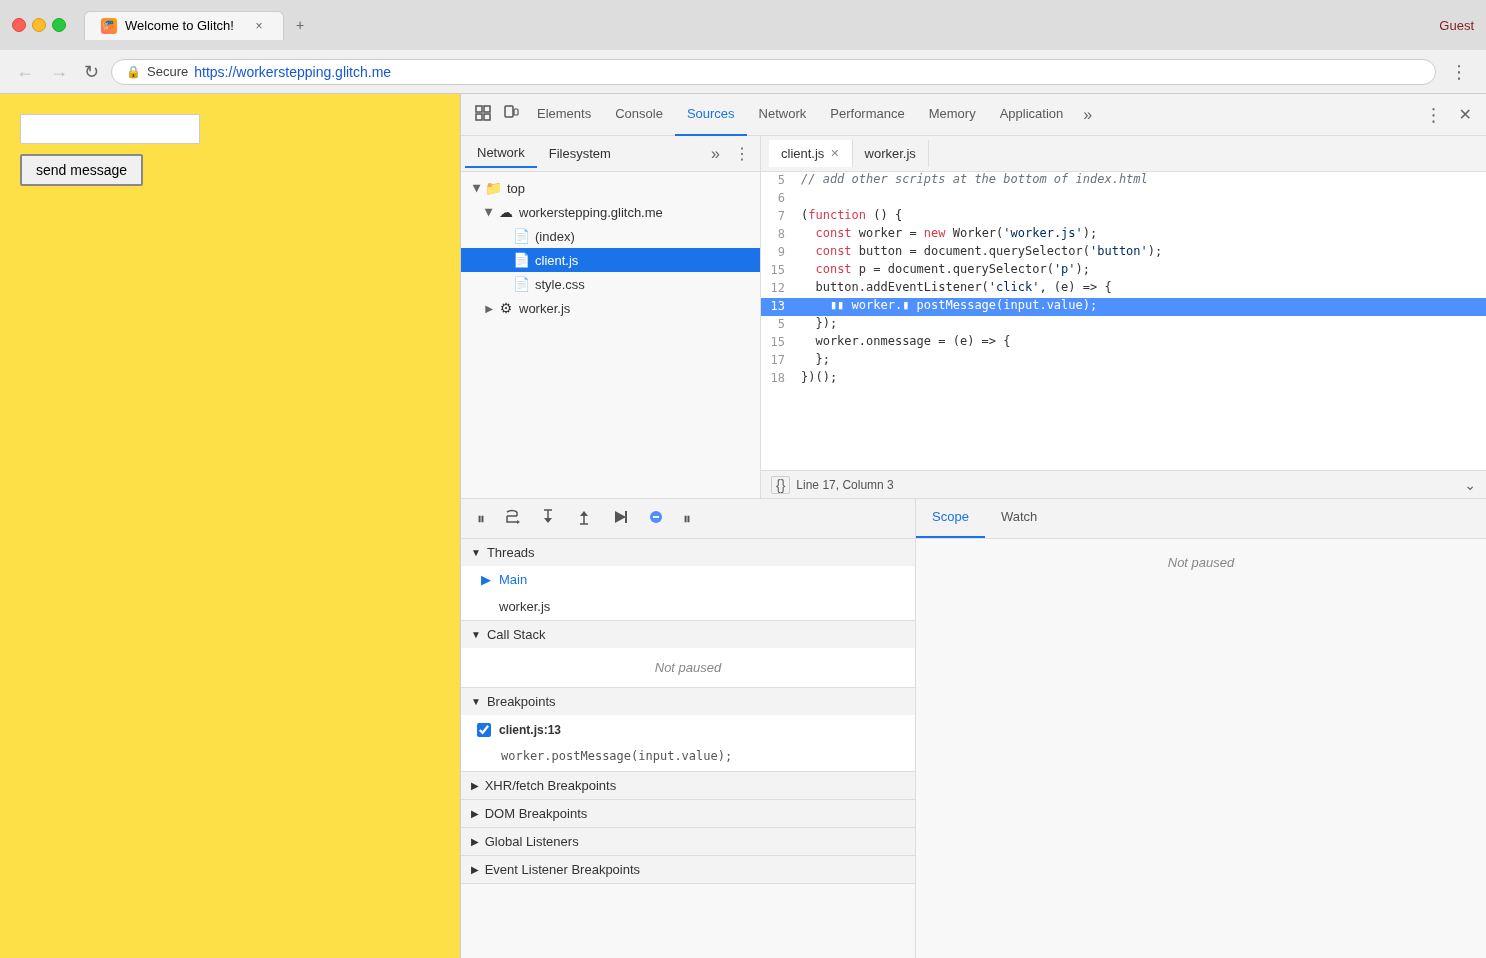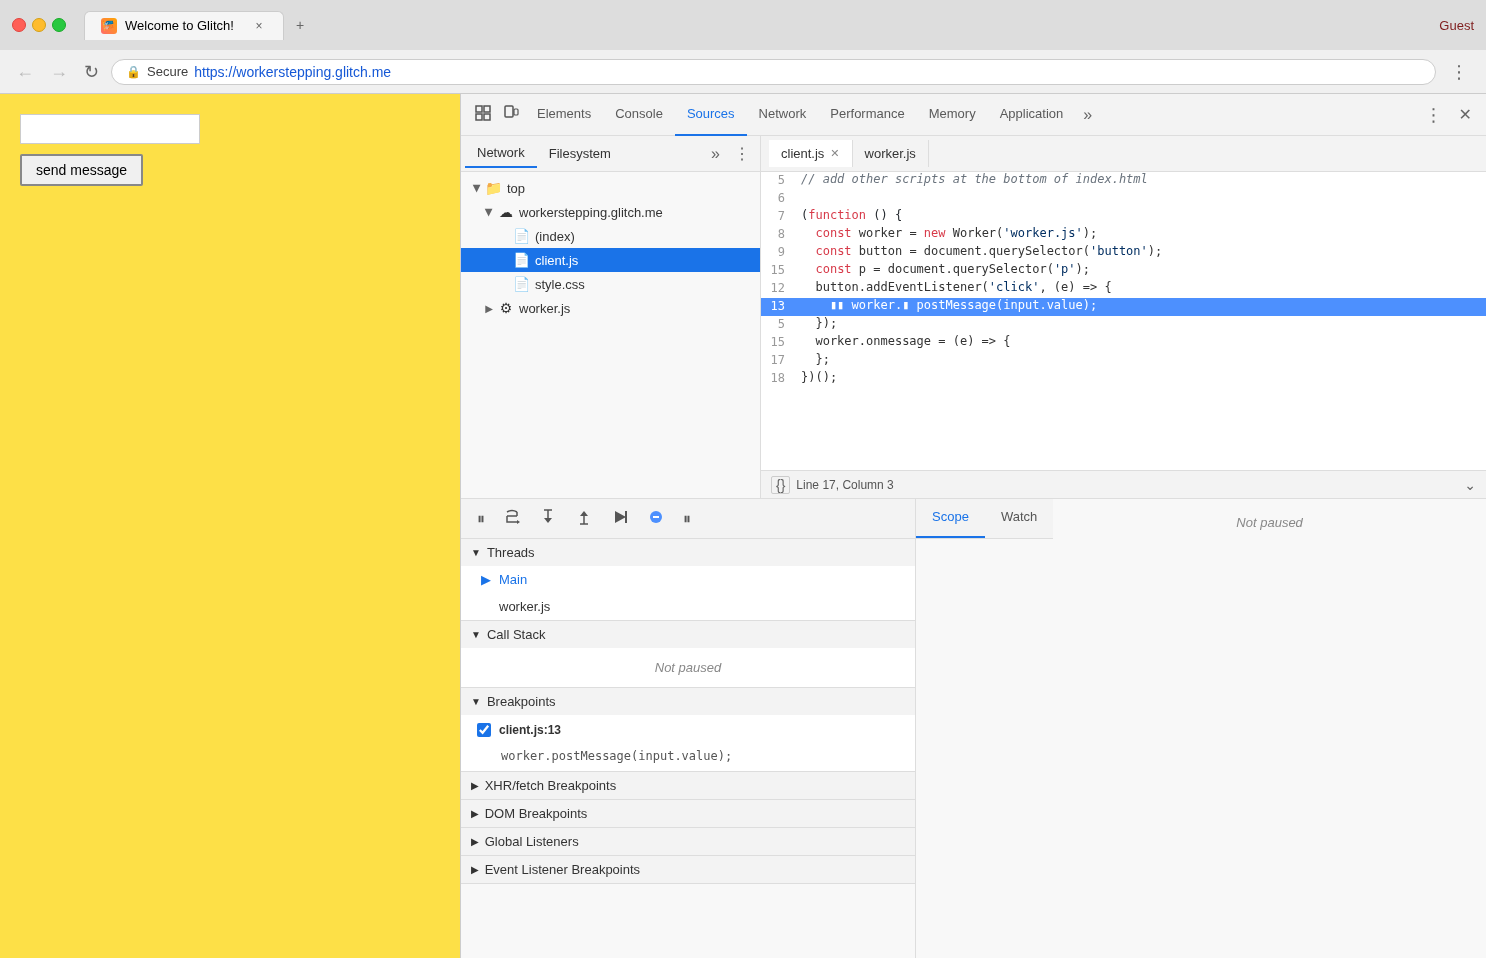--- a/index.html
+++ b/index.html
@@ -115,21 +115,21 @@
     .debug-item.active { color: #1a73e8; font-weight: 500; }
     .thread-arrow { color: #1a73e8; }
 
     .breakpoint-item { padding: 8px 16px; }
     .bp-label { display: flex; align-items: center; gap: 8px; font-size: 12px; font-weight: bold; color: #333; }
     .bp-checkbox { width: 14px; height: 14px; accent-color: #1a73e8; }
     .bp-code { font-size: 12px; color: #555; padding-left: 24px; font-family: monospace; margin-top: 12px; }
     .not-paused-text { text-align: center; color: #888; font-size: 13px; padding: 12px; font-style: italic; }
 
     
-    .scope-panel { flex: 1; display: flex; background: #f8f8f8; }
+    .scope-panel { flex: 1; display: flex; flex-direction: column; background: #f8f8f8; }
     .scope-tabs { display: flex; background: #f3f3f3; border-bottom: 1px solid #ddd; height: 40px; }
     .scope-tab { padding: 10px 16px; font-size: 13px; color: #555; cursor: pointer; }
     .scope-tab.active { color: #1a73e8; border-bottom: 2px solid #1a73e8; }
     .scope-body { flex: 1; display: flex; align-items: flex-start; justify-content: center; padding-top: 16px; }
     .scope-not-paused { color: #888; font-size: 13px; font-style: italic; }
 
     
     .collapsible-section { border-bottom: 1px solid #ddd; }
     .collapsible-header { display: flex; align-items: center; padding: 6px 10px; background: #f3f3f3; cursor: pointer; font-size: 13px; color: #333; }
     .coll-arrow { margin-right: 6px; font-size: 10px; }

